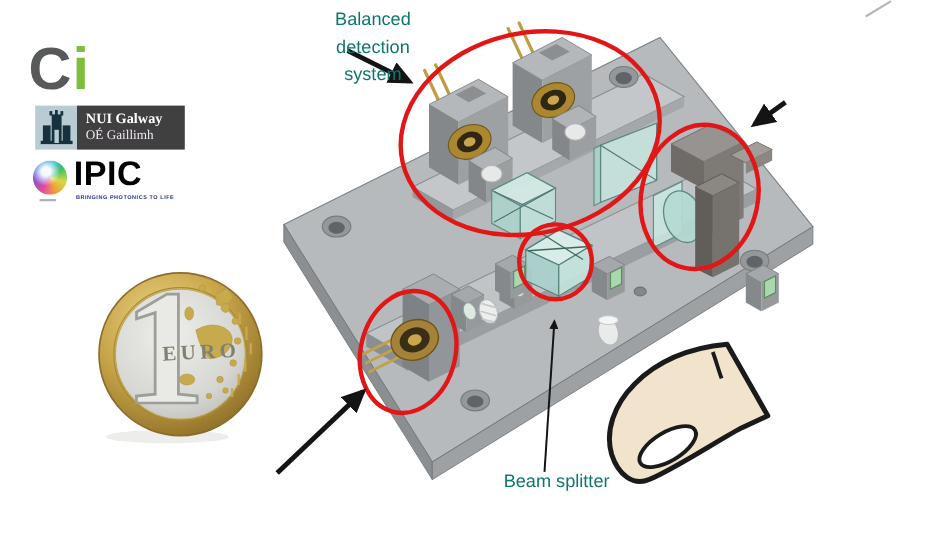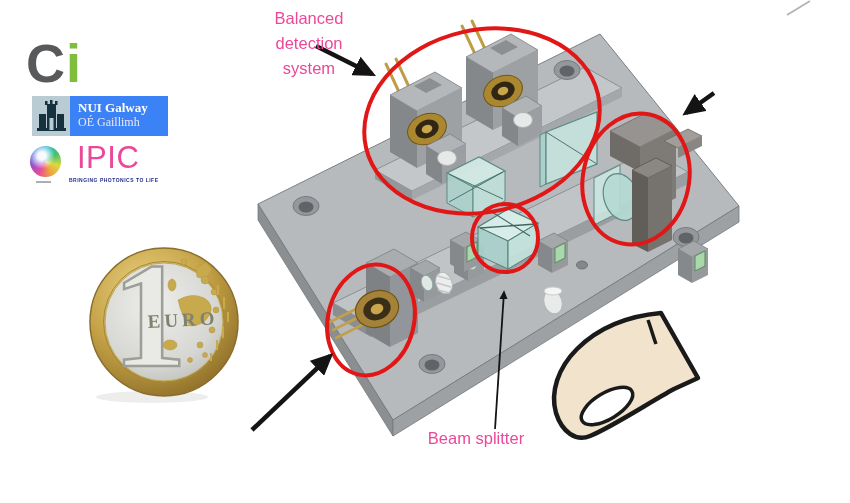--- a/index.html
+++ b/index.html
@@ -1,38 +1,38 @@
 <!DOCTYPE html>
 <html><head>
 <meta charset="utf-8">
 <style>
   html,body{margin:0;padding:0;background:#fff;}
   .stage{position:relative;width:850px;height:503px;background:#ffffff;overflow:hidden;
          font-family:"Liberation Sans",sans-serif;}
-  .label{position:absolute;color:#ec4899;text-align:center;white-space:pre-line;
-         font-size:16.5px;line-height:1.5;font-family:"Liberation Sans",sans-serif;}
+  .label{position:absolute;color:#0f766e;text-align:center;white-space:pre-line;
+         font-size:16.5px;line-height:1.5;font-family:"Liberation Sans",sans-serif;margin-left:30px;}
   .scene{position:absolute;left:0;top:0;}
   
   .ci{position:absolute;left:26px;top:38px;width:70px;height:54px;}
   .ci .c{position:absolute;left:0;top:-6px;font-size:54px;font-weight:bold;color:#58595b;}
   .ci .i{position:absolute;left:40px;top:-6px;font-size:54px;font-weight:bold;color:#7fbe3d;}
   
   .nui{position:absolute;left:32px;top:96px;width:136px;height:40px;display:flex;}
   .nui .tile{width:38px;height:40px;background:#b9ccd3;flex:0 0 auto;}
-  .nui .box{flex:1;background:#3b82f6;color:#fff;padding:4px 0 0 8px;box-sizing:border-box;}
+  .nui .box{flex:1;background:#404040;color:#fff;padding:4px 0 0 8px;box-sizing:border-box;}
   .nui .l1{font-family:"Liberation Serif",serif;font-weight:bold;font-size:13px;line-height:15px;}
   .nui .l2{font-family:"Liberation Serif",serif;font-size:12px;line-height:14px;color:#efe6f2;}
   
   .ipic{position:absolute;left:30px;top:144px;width:150px;height:50px;}
   .ipic .sphere{position:absolute;left:0;top:2px;width:31px;height:31px;border-radius:50%;
     background:
       radial-gradient(circle at 38% 32%, rgba(255,255,255,.96) 0 14%, rgba(255,255,255,0) 46%),
       conic-gradient(from 210deg,#e84a9b,#8c4fd0,#2f6fe0,#27b7d8,#45c06a,#d9d943,#f0a03c,#e84a9b);}
-  .ipic .name{position:absolute;left:37px;top:-4px;font-size:31px;font-weight:normal;
-    color:#ec4899;letter-spacing:0.5px;margin-left:10px;}
+  .ipic .name{position:absolute;left:37px;top:-4px;font-size:31px;font-weight:bold;
+    color:#000000;letter-spacing:0.5px;}
   .ipic .tag{position:absolute;left:39px;top:33px;font-size:5px;letter-spacing:0.5px;
     color:#232e8f;font-weight:bold;}
   .ipic .dash{position:absolute;left:6px;top:37px;width:15px;height:2px;background:#a9afb3;}
 </style>
 </head>
 <body>
 
 <div class="stage">
 
   <svg class="scene" width="850" height="503" viewBox="0 0 850 503">

